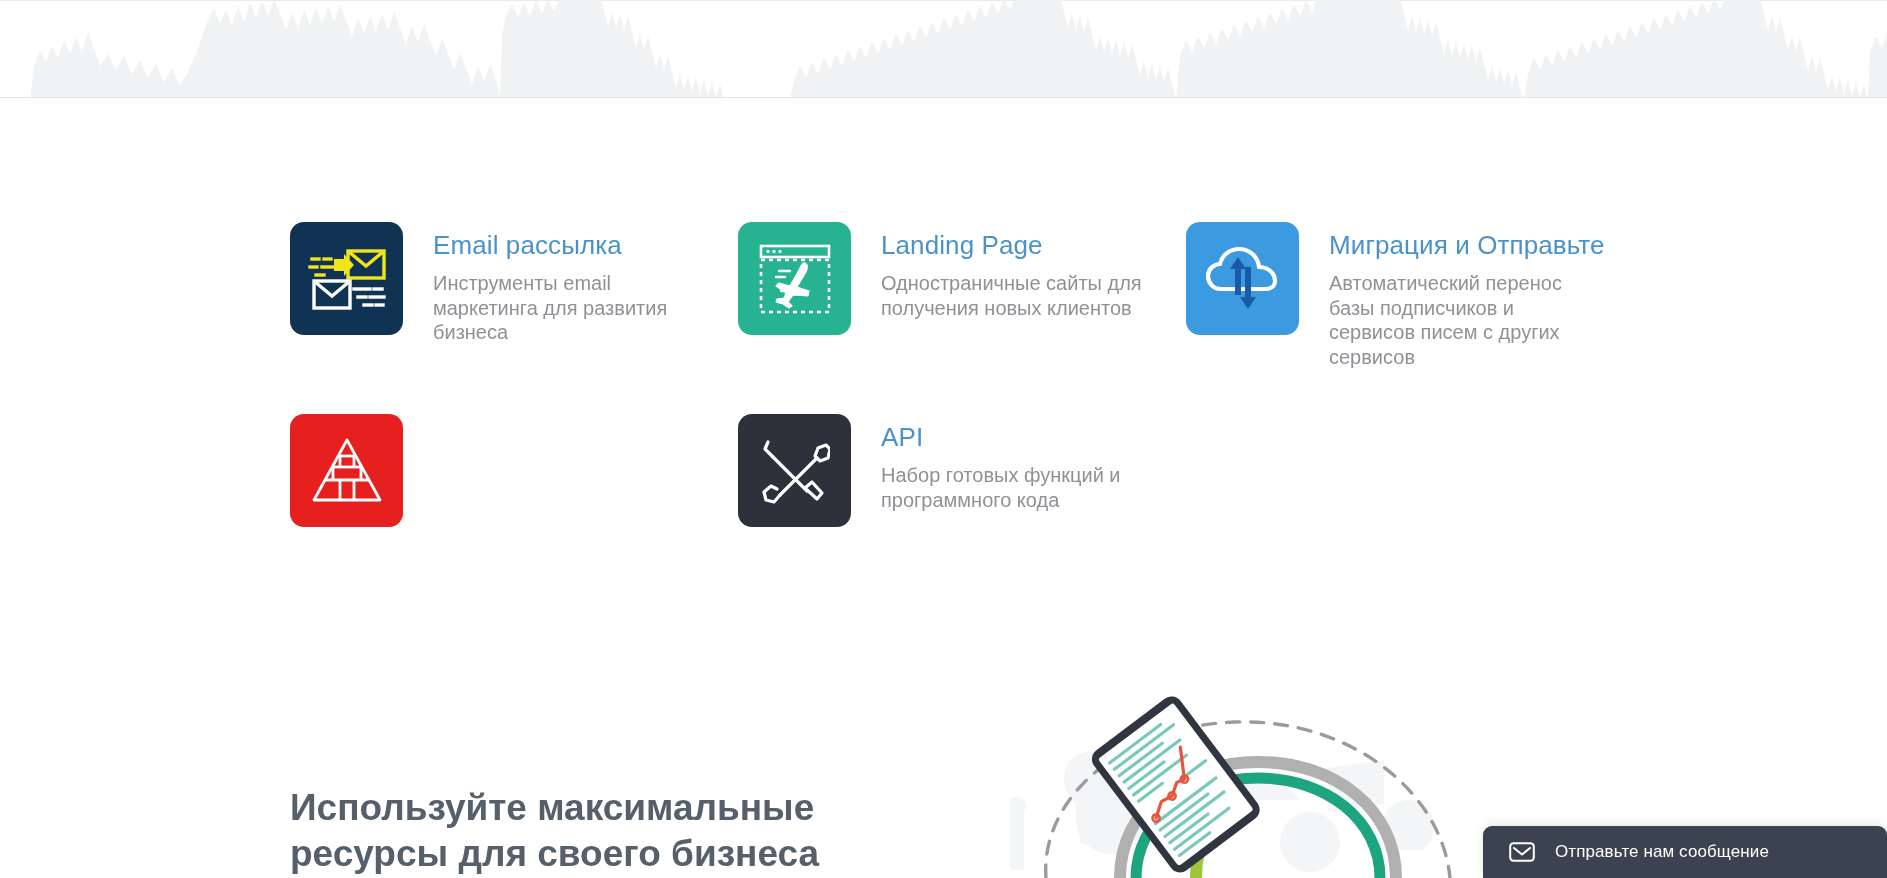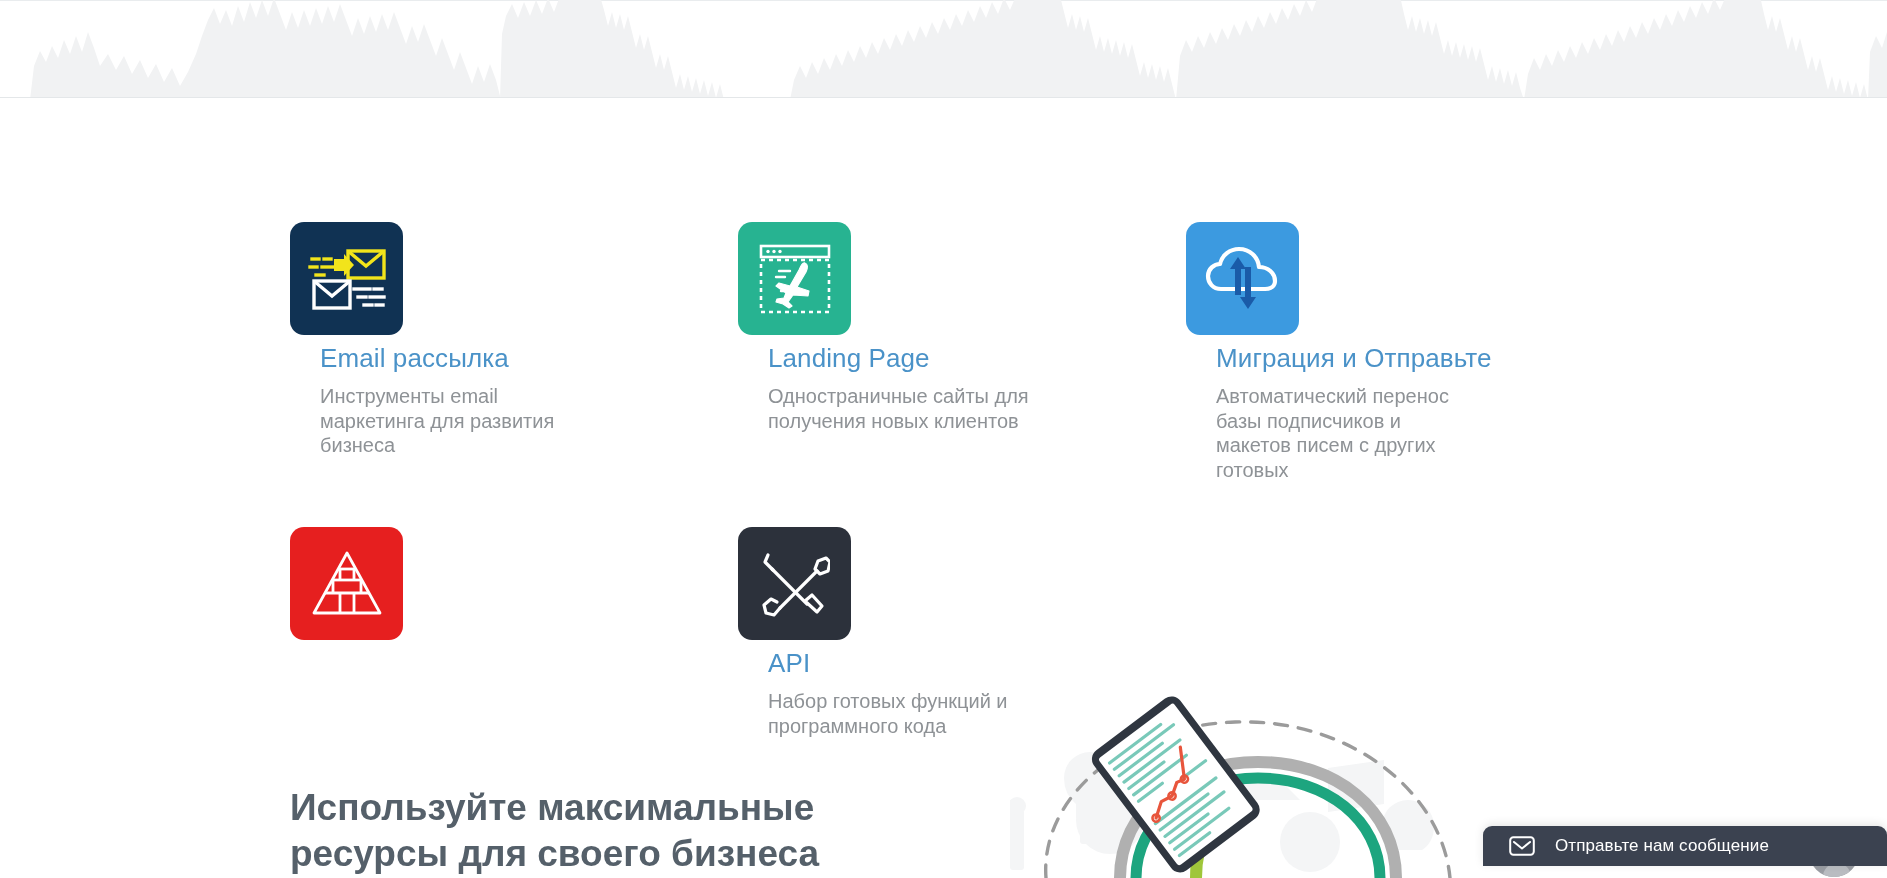--- a/index.html
+++ b/index.html
@@ -60,21 +60,21 @@
     width: 1400px;
   }
   .feature-row {
     display: flex;
     flex-direction: row;
   }
   .feature-row.row-2 { margin-top: 45px; }
 
   .feature {
     display: flex;
-    flex-direction: column;
+    flex-direction: row;
     width: 448px;
     align-items: flex-start;
   }
 
   .tile {
     width: 113px;
     height: 113px;
     border-radius: 14px;
     flex: 0 0 113px;
     display: flex;
@@ -129,21 +129,21 @@
     pointer-events: none;
   }
   .illu-svg { display: block; width: 560px; height: 218px; }
 
   
   .chat-widget {
     position: absolute;
     left: 1483px;
     top: 826px;
     width: 404px;
-    height: 40px;
+    height: 52px;
     background: #3b4250;
     border-radius: 9px 9px 0 0;
     display: flex;
     align-items: center;
     padding-left: 26px;
     box-shadow: 0 -2px 10px rgba(0,0,0,0.10);
     z-index: 30;
   }
   .chat-icon {
     width: 26px; height: 20px;
@@ -270,21 +270,21 @@
             <path d="M16,44 C8,44 3,38 3,31 C3,24 9,19 15,19 C17,10 25,4 34,4 C45,4 53,12 54,22 C63,22 70,28 70,36 C70,41 66,44 60,44 Z" fill="none" stroke="#ffffff" stroke-width="4.2" stroke-linejoin="round"></path>
 
             <g fill="#1a5ba8">
               <path d="M30,50 L30,24 L25,24 L33,12 L41,24 L36,24 L36,50 Z"></path>
               <path d="M46,22 L46,52 L51,52 L43,64 L35,52 L40,52 L40,22 Z"></path>
             </g>
           </svg>
         </div>
         <div class="feature-text">
           <div class="feature-title">Миграция и Отправьте</div>
-          <div class="feature-desc">Автоматический перенос базы подписчиков и макетов писем с других готовых</div>
+          <div class="feature-desc">Автоматический перенос базы подписчиков и сервисов писем с других сервисов</div>
         </div>
       </div>
 
     </div>
 
     <div class="feature-row row-2">
 
       <div class="feature">
         <div class="tile" style="background:#e61f1f;">
           <svg width="72" height="68" viewBox="0 0 72 68">

